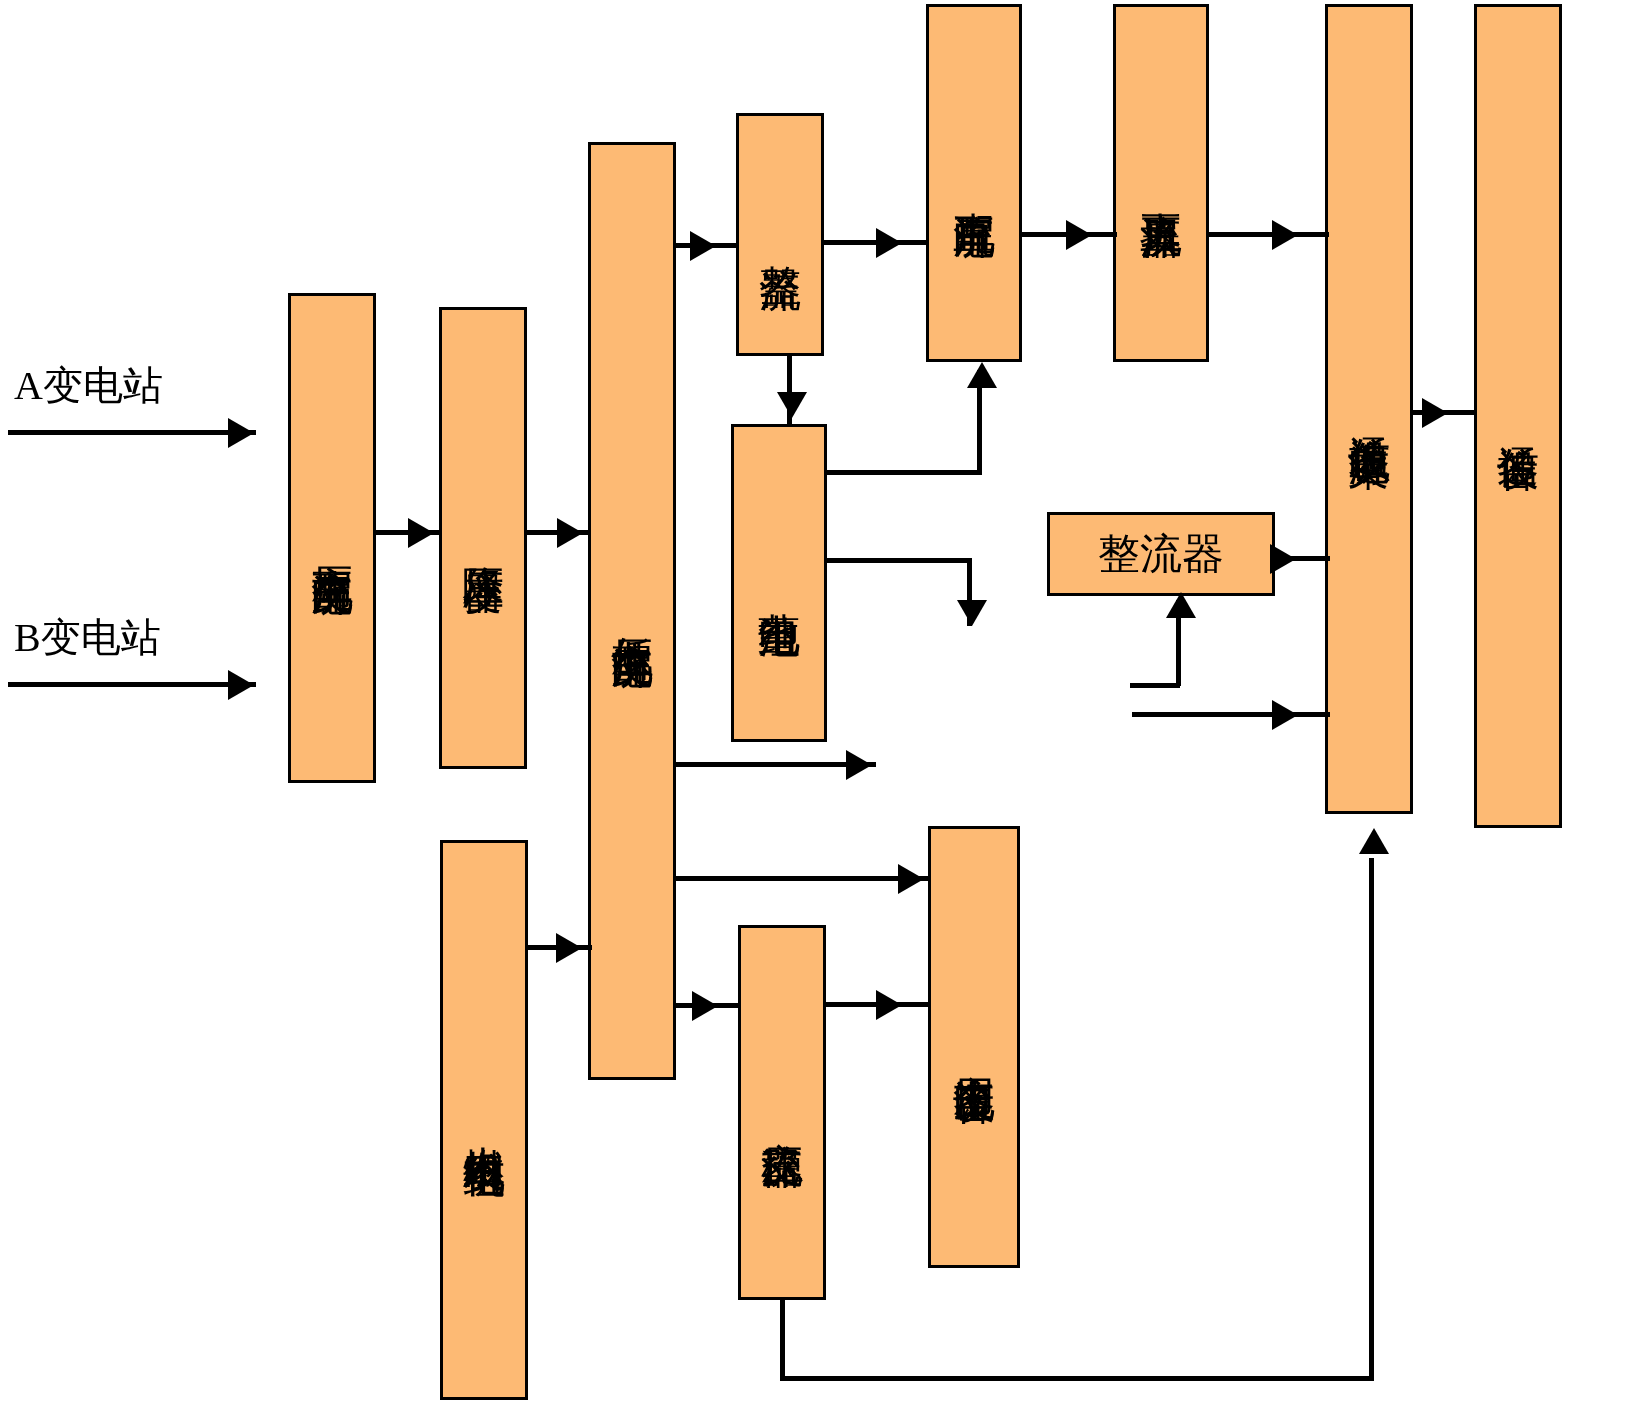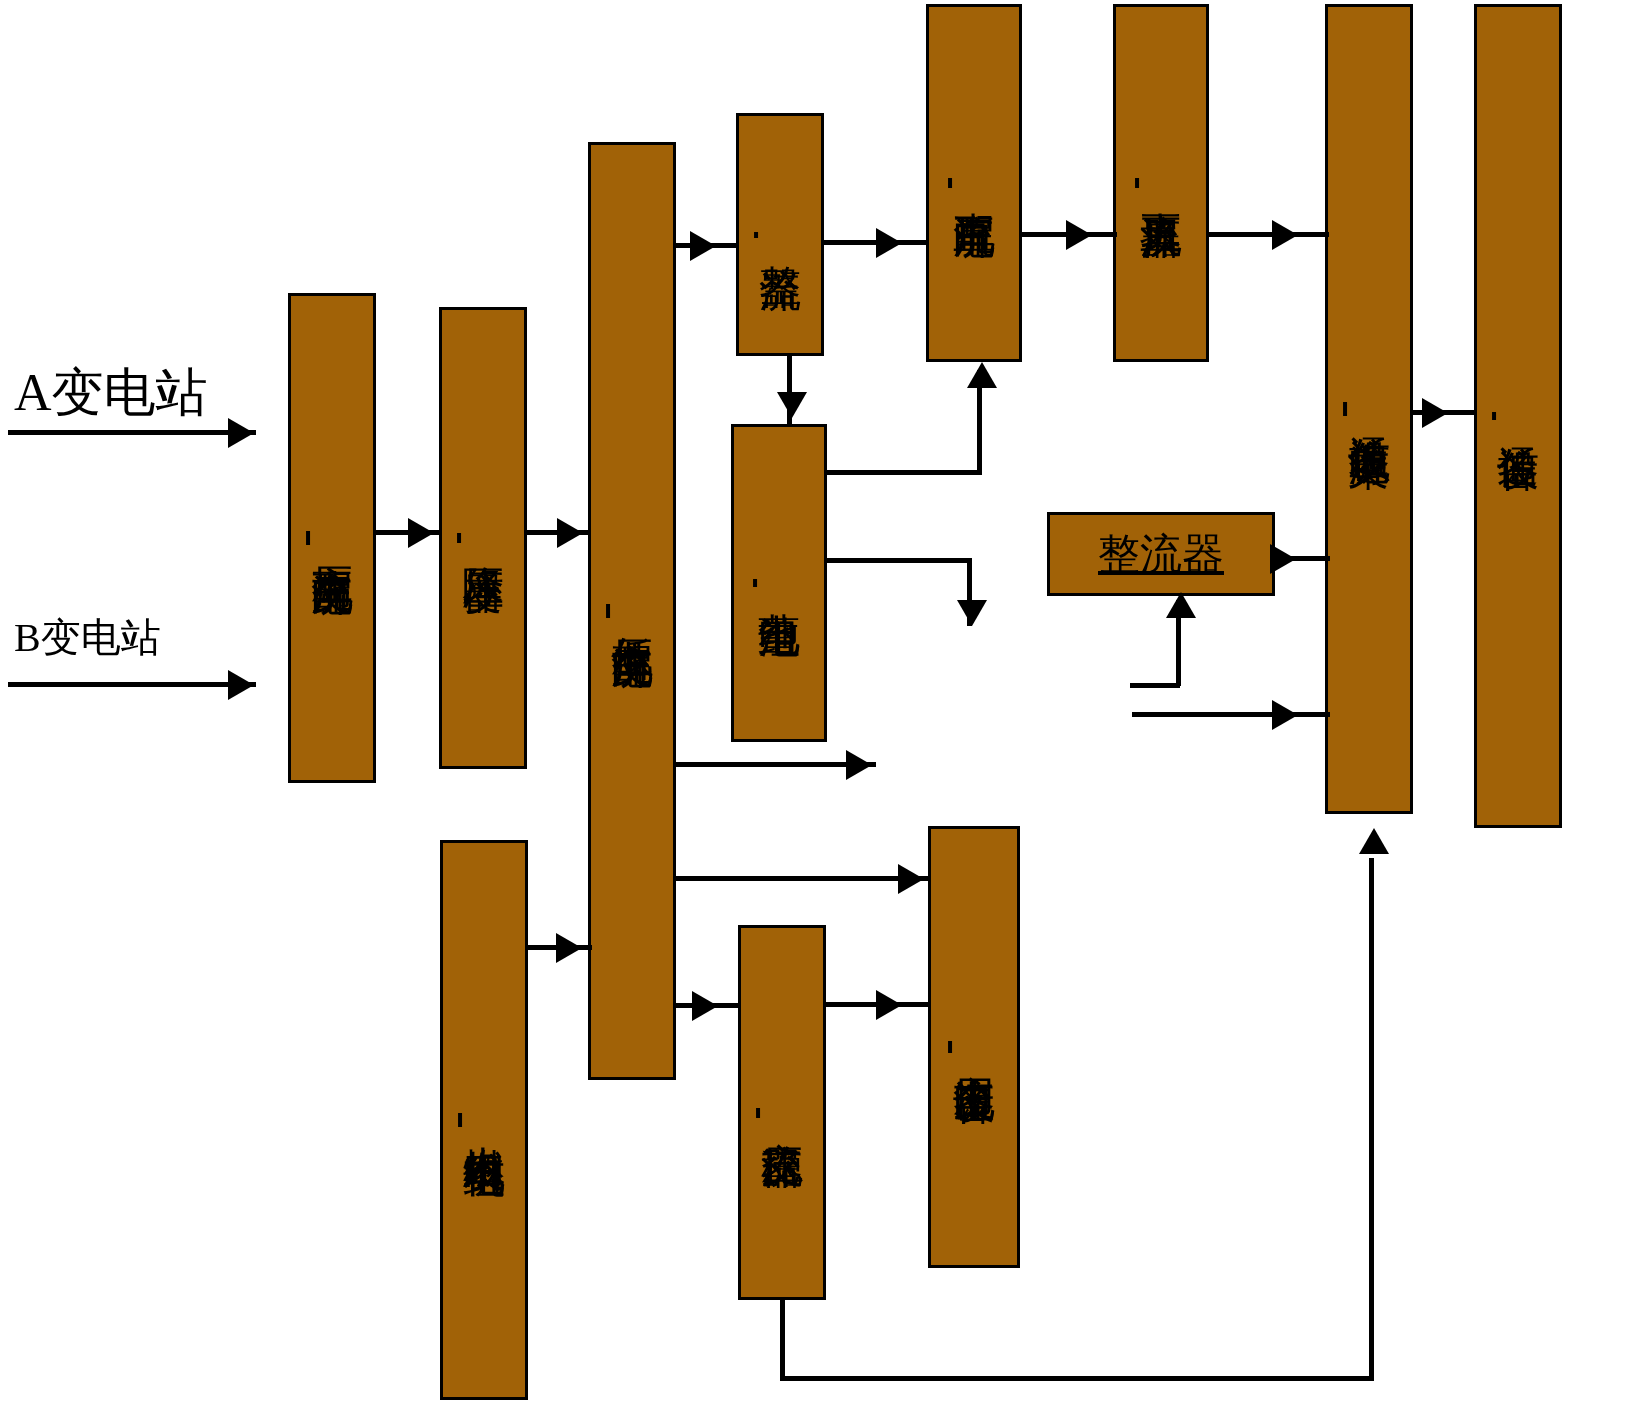--- a/index.html
+++ b/index.html
@@ -1,21 +1,21 @@
 <!DOCTYPE html>
 <html><head>
 <meta charset="utf-8">
 <style>
   html,body{margin:0;padding:0;background:#ffffff;}
   #stage{position:relative;width:1651px;height:1402px;background:#ffffff;
          font-family:"Liberation Serif","DejaVu Serif",serif;overflow:hidden;}
 
-  .box{position:absolute;border:3px solid #000;background:#a16207;box-sizing:border-box;
+  .box{position:absolute;border:3px solid #000;background:#fdba74;box-sizing:border-box;
        display:flex;align-items:center;justify-content:center;text-align:center;
-       line-height:1.05;color:#000;text-decoration:underline;}
+       line-height:1.05;color:#000;}
 
   
   .vbox{writing-mode:vertical-rl;text-orientation:upright;letter-spacing:2px;}
   .vbox-wide{writing-mode:horizontal-tb;}
 
   .label{position:absolute;color:#000;white-space:nowrap;}
 
   
   .hline{position:absolute;height:5px;background:#000;}
   .vline{position:absolute;width:5px;background:#000;}
@@ -24,21 +24,21 @@
   .arrowD{position:absolute;width:0;height:0;border-left:15px solid transparent;
           border-right:15px solid transparent;border-top:26px solid #000;}
   .arrowU{position:absolute;width:0;height:0;border-left:15px solid transparent;
           border-right:15px solid transparent;border-bottom:26px solid #000;}
 </style>
 </head>
 <body>
 
 <div id="stage">
 
-  <div class="label" style="left:14px;top:358px;font-size:52px;">A变电站</div>
+  <div class="label" style="left:14px;top:358px;font-size:40px;">A变电站</div>
   <div class="hline" style="left:8px;top:430px;width:248px;"></div>
   <div class="arrowR" style="left:228px;top:418px;"></div>
 
   <div class="label" style="left:14px;top:610px;font-size:40px;">B变电站</div>
   <div class="hline" style="left:8px;top:682px;width:248px;"></div>
   <div class="arrowR" style="left:228px;top:670px;"></div>
 
   <div class="box vbox" style="left:288px;top:293px;width:88px;height:490px;font-size:42px;">高压交流配电屏</div>
 
   <div class="box vbox" style="left:439px;top:307px;width:88px;height:462px;font-size:42px;">降压变压器</div>

